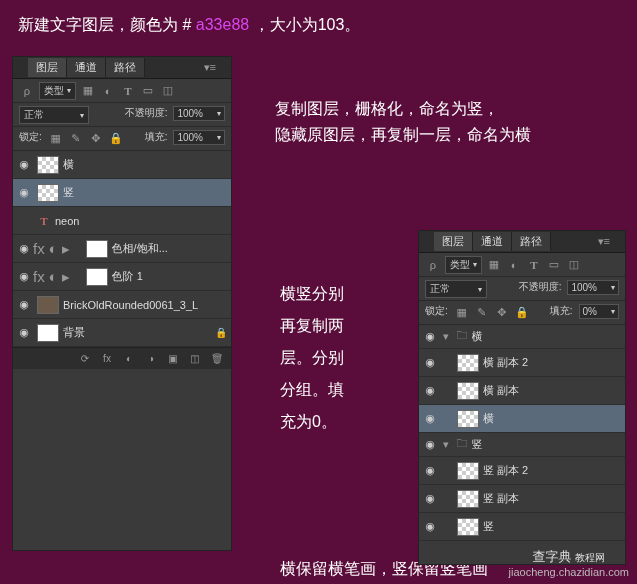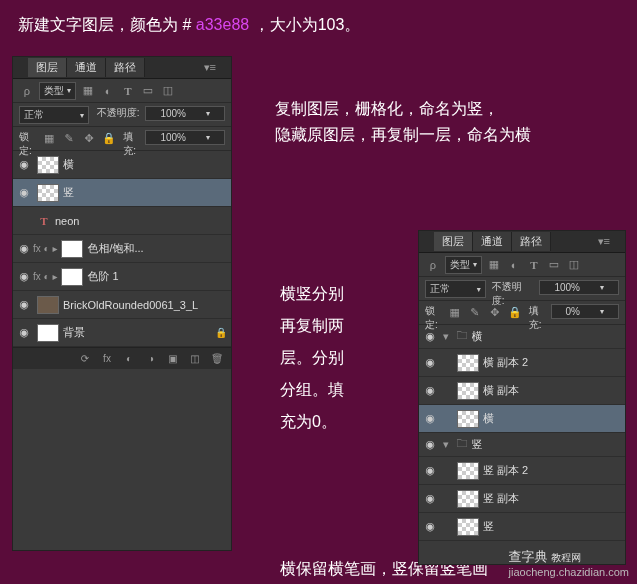--- a/index.html
+++ b/index.html
@@ -9,36 +9,36 @@
 .panel{position:absolute;background:#3a3a3a;color:#ccc;font-size:11px;border:1px solid #222}
 .panel-header{background:#2d2d2d;display:flex;align-items:center;height:22px;padding:0 15px;border-bottom:1px solid #1a1a1a}
 .tab{padding:2px 8px;background:#3a3a3a;color:#ddd;font-size:11px;border-right:1px solid #222}
 .tab.active{background:#454545}
 .close-x{margin-left:auto;color:#999;cursor:pointer}
 .toolbar{display:flex;align-items:center;padding:3px 6px;gap:4px;border-bottom:1px solid #2a2a2a;height:24px}
 .sel{background:#2a2a2a;border:1px solid #555;color:#ccc;font-size:10px;padding:1px 4px;display:inline-flex;align-items:center;gap:3px}
 .chev{font-size:8px}
 .icon-btn{width:16px;height:16px;display:inline-flex;align-items:center;justify-content:center;color:#999;font-size:11px}
 .row2{display:flex;align-items:flex-start;padding:3px 6px;gap:6px;border-bottom:1px solid #2a2a2a;height:24px;font-size:10px}
-.pct{background:#2a2a2a;border:1px solid #555;padding:1px 14px;display:inline-flex;align-items:center;gap:20px}
+.pct{background:#2a2a2a;border:1px solid #555;padding:1px 3px;display:inline-flex;align-items:center;gap:14px}
 .layers{overflow-y:auto}
 .layer-row{display:flex;align-items:center;height:28px;border-bottom:1px solid #2d2d2d;padding:0 2px}
 .layer-row.sel-row{background:#5a6a7a}
 .vis{width:18px;text-align:center;color:#ccc;font-size:11px}
 .thumb{width:22px;height:18px;background:#fff;border:1px solid #666;margin:0 4px;flex-shrink:0}
 .thumb.checker{background:repeating-conic-gradient(#ccc 0 25%,#fff 0 50%) 0 0/8px 8px}
 .thumb.brick{background:#6b5a4a}
 .lname{flex:1;color:#ddd;font-size:11px;white-space:nowrap;overflow:hidden}
 .lock-icon{width:14px;color:#999;font-size:10px}
-.fx{font-size:10px;color:#999;margin-right:0}
+.fx{font-size:15px;color:#999;margin-right:12px}
 .folder{color:#999;margin:0 4px}
 .indent{width:14px;flex-shrink:0}
 .panel-footer{display:flex;align-items:center;justify-content:flex-end;gap:6px;padding:3px 6px;background:#2d2d2d;border-top:1px solid #222;height:22px}
 .panel-footer .icon-btn{font-size:10px}
-.watermark{position:absolute;right:8px;bottom:6px;color:#ddd;font-size:13px;text-align:left}
+.watermark{position:absolute;right:8px;bottom:6px;color:#ddd;font-size:13px;text-align:center}
 .watermark small{font-size:11px;color:#bbb;display:block}
 .lock-set{display:flex;gap:4px;align-items:center}
 .T{font-family:serif;font-weight:bold}
 </style>
 </head>
 <body>
 
 <div class="txt" style="left:18px;top:12px">
   <span>新建文字图层，颜色为 # </span><span class="hl">a33e88</span><span> ，大小为103。</span>
 </div>

